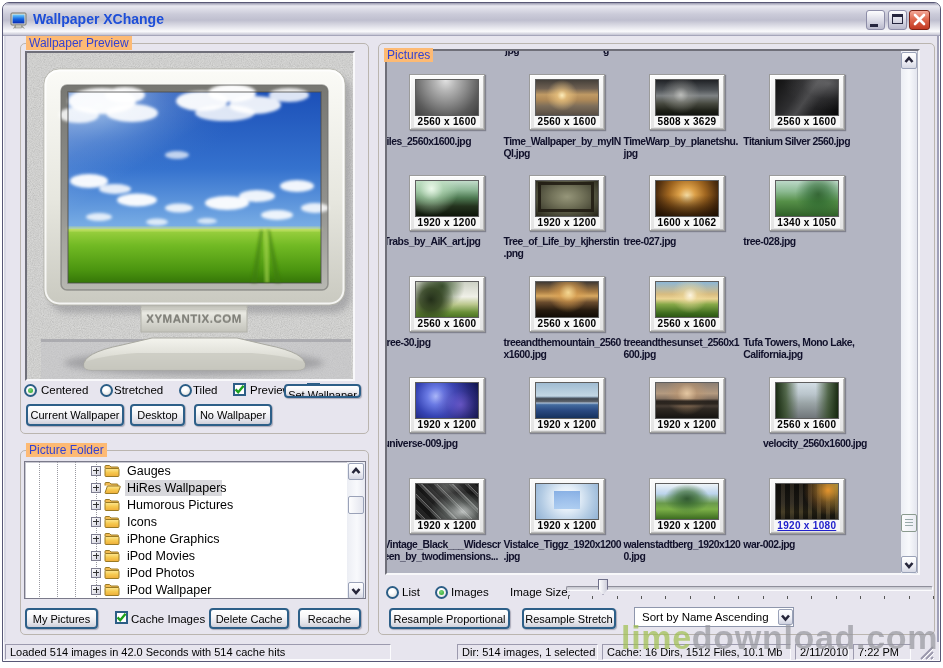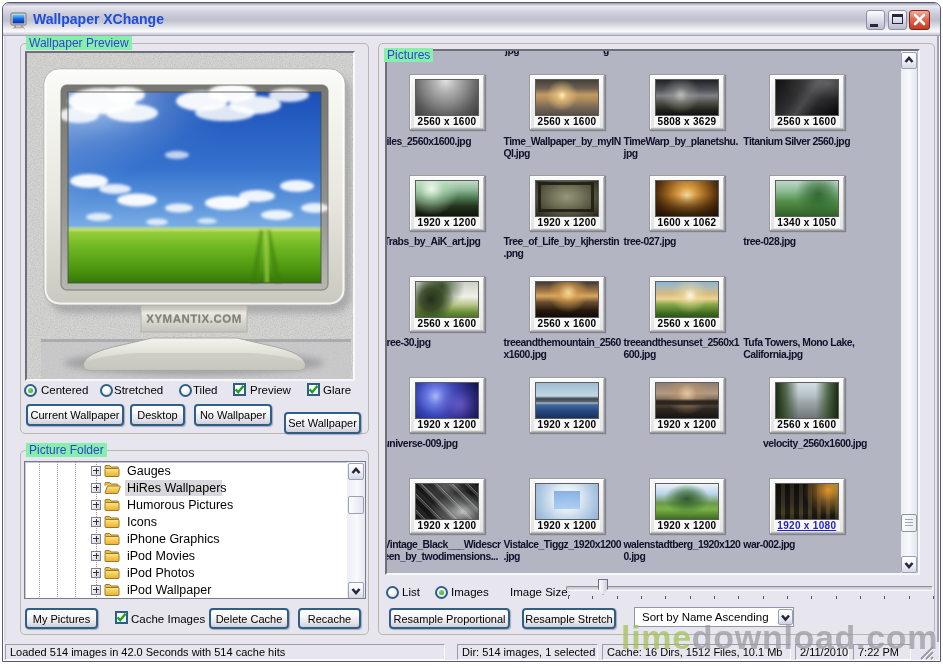--- a/index.html
+++ b/index.html
@@ -8,21 +8,21 @@
  background:linear-gradient(180deg,#ffffff 0%,#f6f6f8 40%,#e2e2e9 78%,#cfcfd9 100%);
  font:11px "Liberation Sans",sans-serif;color:#000;text-align:center;white-space:nowrap;overflow:hidden;
  box-shadow:1px 1px 1px rgba(100,100,120,.45)}
 .rad{position:absolute;width:13px;height:13px;border-radius:50%;
  border:2px solid #2c5e86;background:radial-gradient(circle at 38% 32%,#ffffff 30%,#e3e3e0 80%)}
 .rad .dot{position:absolute;left:2px;top:2px;width:5px;height:5px;border-radius:50%;
  background:radial-gradient(circle at 40% 35%,#7ad47a,#28a428)}
 .cb{position:absolute;width:13px;height:13px;border:2px solid #2c5e86;background:#fff}
 .lbl{position:absolute;font:11.5px "Liberation Sans",sans-serif;color:#000;white-space:nowrap}
 .glbl{position:absolute;font:12px "Liberation Sans",sans-serif;color:#3342d2;
- background:#86efac;padding:0 3px;white-space:nowrap;z-index:3}
+ background:#fdba74;padding:0 3px;white-space:nowrap;z-index:3}
 .grp{position:absolute;border:1px solid #bab5af;border-radius:5px}
 .card{position:absolute;width:76px;height:56px;
  background:linear-gradient(180deg,#fbfbfb,#ededed 55%,#e2e2e2);
  border:1px solid #9b9b9b;
  box-shadow:inset 1px 1px 0 #ffffff,inset -1px -1px 0 #bbbbbb,1px 1px 1px rgba(80,80,90,.5)}
 .photo{position:absolute;left:5px;top:4px;width:64px;height:37px;border:1px solid #5e5e5e}
 .dim{position:absolute;left:4px;top:41px;width:66px;background:#f7f7f7;text-align:center;
  font:bold 10px "Liberation Sans",sans-serif;color:#000;letter-spacing:.3px}
 .fn{position:absolute;width:127px;text-align:left;
  font:bold 10.4px/12px "Liberation Sans",sans-serif;color:#10102a;letter-spacing:-0.5px}
@@ -206,21 +206,21 @@
 <div class="lbl" style="left:250px;top:384px">Preview</div>
 <div class="cb" style="left:307px;top:383px">
     <svg width="11" height="11" viewBox="0 0 11 11" style="position:absolute;left:-1px;top:-1px">
       <path d="M1.6 5.4 L4.2 8.2 L9.6 1.8" stroke="#1ca11c" stroke-width="2.4" fill="none"></path>
     </svg>
   </div>
 <div class="lbl" style="left:323px;top:384px">Glare</div>
 <div class="btn" style="left:26px;top:404px;width:98px;height:22px;line-height:19px">Current Wallpaper</div>
 <div class="btn" style="left:130px;top:404px;width:55px;height:22px;line-height:19px">Desktop</div>
 <div class="btn" style="left:194px;top:404px;width:78px;height:22px;line-height:19px">No Wallpaper</div>
-<div class="btn" style="left:284px;top:412px;width:77px;height:22px;line-height:19px">Set Wallpaper</div>
+<div class="btn" style="left:284px;top:384px;width:77px;height:14px;line-height:19px">Set Wallpaper</div>
 
 <div class="grp" style="left:20px;top:450px;width:349px;height:185px"></div>
 <div class="glbl" style="left:26px;top:443px">Picture Folder</div>
 <div class="ab" style="left:24px;top:461px;width:342px;height:138px;background:#fff;
  border:1px solid #7a7a8a;box-shadow:inset 1px 1px 0 #c9c9d2;overflow:hidden">
  <div class="dotv" style="left:14px;top:0;height:138px"></div>
  <div class="dotv" style="left:32px;top:0;height:138px"></div>
  <div class="dotv" style="left:50px;top:0;height:138px"></div>
  <div class="dotv" style="left:71px;top:0;height:138px"></div>
 
@@ -468,21 +468,21 @@
 
 <div class="ab" style="left:634px;top:607px;width:160px;height:20px;background:#fff;border:1px solid #8e96ac">
  <div class="ab" style="left:7px;top:3px;font:11.5px 'Liberation Sans',sans-serif">Sort by Name Ascending</div>
  <div class="ab" style="left:143px;top:1px;width:15px;height:16px;border:1px solid #9aa2b8;border-radius:2px;background:linear-gradient(180deg,#ffffff,#eff0f6 55%,#d0d2e0 100%)">
   <svg width="13" height="14" viewBox="0 0 13 14">
         <path d="M3 5.5 L6.5 9.5 L10 5.5" stroke="#26263a" stroke-width="2.6" fill="none"></path>
       </svg></div>
 </div>
 
 <div class="ab" style="left:4px;top:642px;width:935px;height:18px;background:#e7e5ee"></div>
-<div class="seg" style="left:5px;top:644px;width:440px">Loaded 514 images in 42.0 Seconds with 514 cache hits</div>
+<div class="seg" style="left:5px;top:644px;width:386px">Loaded 514 images in 42.0 Seconds with 514 cache hits</div>
 <div class="seg" style="left:457px;top:644px;width:141px">Dir: 514 images, 1 selected</div>
 <div class="seg" style="left:602px;top:644px;width:189px">Cache: 16 Dirs, 1512 Files, 10.1 Mb</div>
 <div class="seg" style="left:795px;top:644px;width:54px">2/11/2010</div>
 <div class="seg" style="left:853px;top:644px;width:58px">7:22 PM</div>
 <svg class="ab" style="left:919px;top:645px" width="16" height="15" viewBox="0 0 16 15">
  <g stroke="#9a98ac" stroke-width="2">
       <path d="M14 2 L2 14"></path>
       <path d="M14 7 L7 14"></path>
       <path d="M14 12 L12 14"></path>
     </g>

